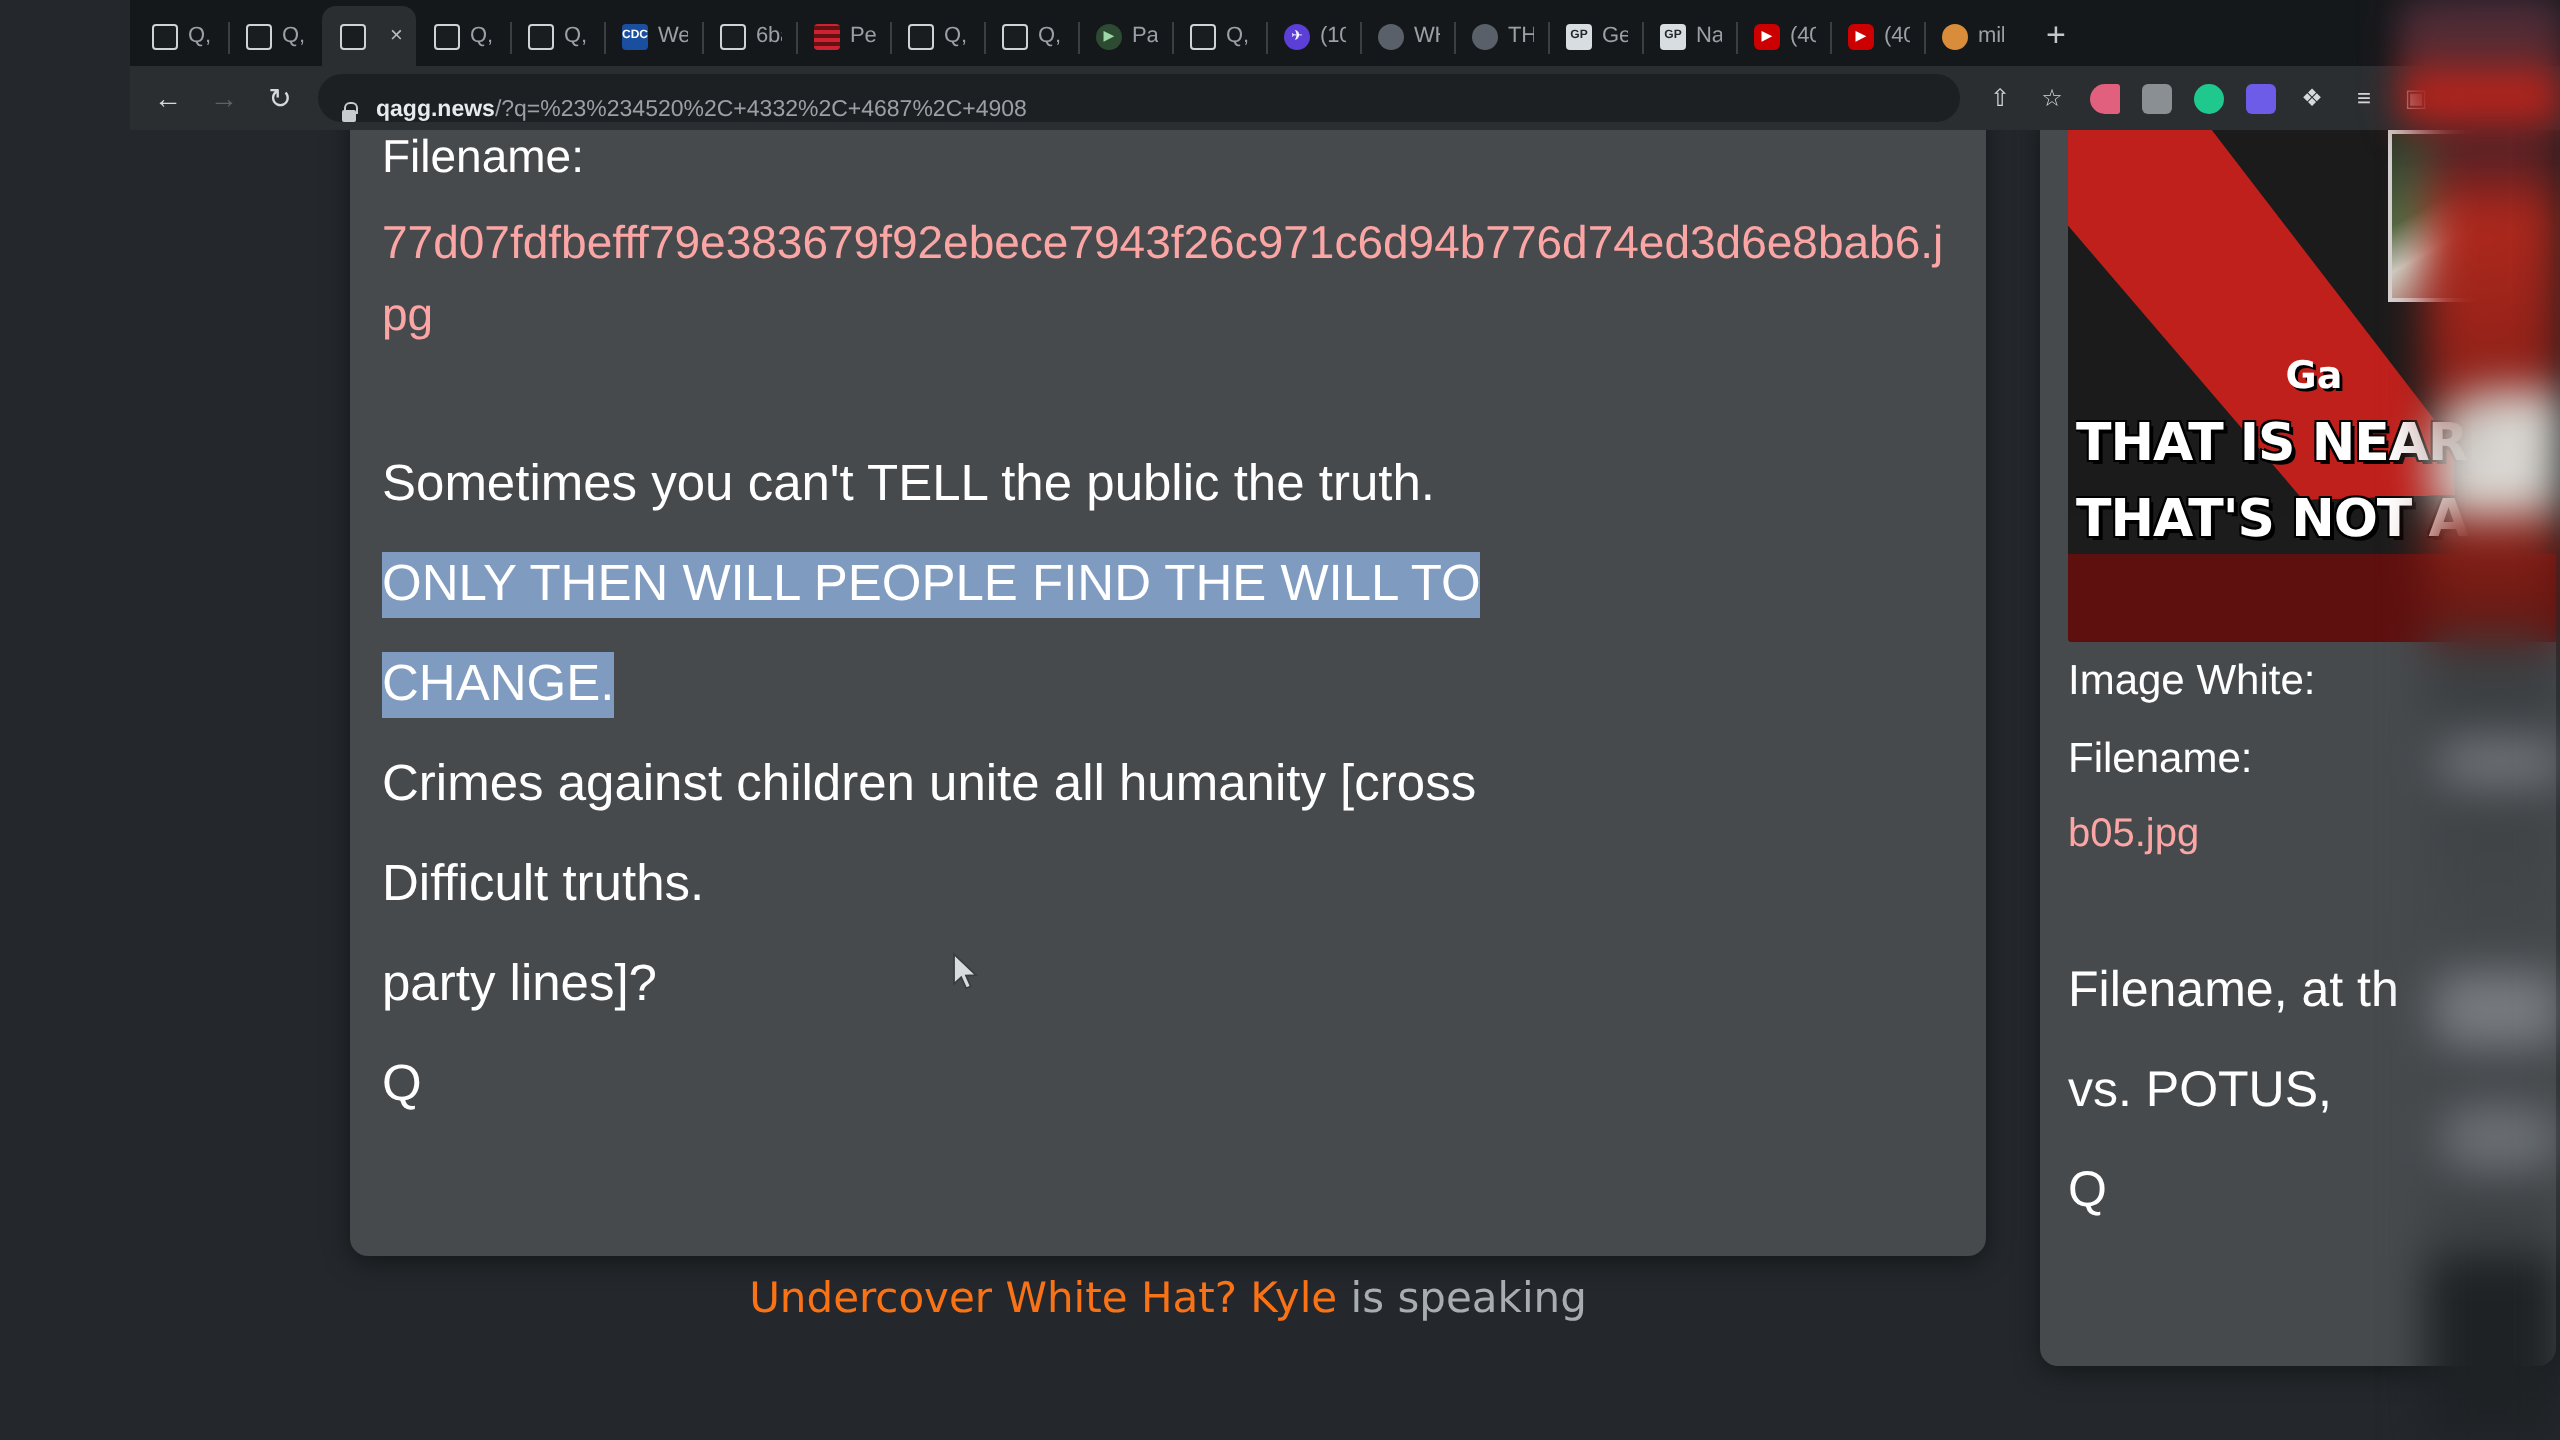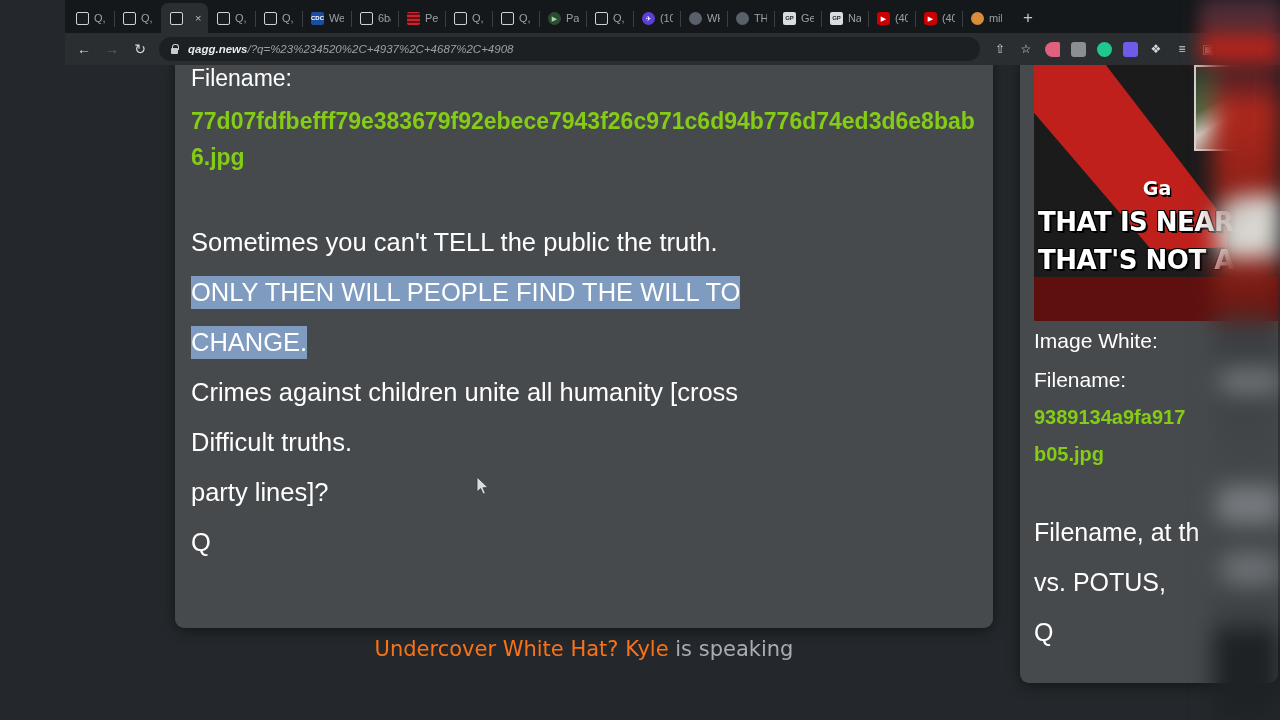--- a/index.html
+++ b/index.html
@@ -132,26 +132,25 @@
     flex: 0 0 26px;
   }
   .nav-btn.disabled { color: #5d6266; }
 
   .omnibox {
     flex: 1 1 auto;
     height: 24px;
     background: #1d2023;
     border-radius: 13px;
     display: flex;
-    align-items: center;
+    align-items: flex-end;
     padding: 0 10px;
     margin: 0 6px 0 4px;
     min-width: 0;
     overflow: hidden;
-    font-style: italic;
   }
   .lock-icon {
     width: 11px; height: 11px;
     flex: 0 0 11px;
     margin-right: 8px;
     position: relative;
   }
   .lock-icon::before {
     content: "";
     position: absolute;
@@ -221,25 +220,24 @@
 
   .label-line {
     color: #ffffff;
     font-size: 23px;
     line-height: 50px;
     white-space: nowrap;
   }
   .label-line.small { font-size: 21px; line-height: 39px; }
 
   .filename-val {
-    color: #84cc16;
+    color: #fca5a5;
     font-size: 23px;
     line-height: 36px;
     word-break: break-all;
-    font-weight: bold;
   }
   .filename-val.small { font-size: 20px; line-height: 37px; }
 
   .body-line {
     color: #ffffff;
     font-size: 25.5px;
     line-height: 50px;
     white-space: nowrap;
   }
   .body-line.small { font-size: 25px; line-height: 50px; white-space: nowrap; }
@@ -504,21 +502,21 @@
     </div>
 
     <div class="toolbar">
       <div class="nav-btn">←</div>
       <div class="nav-btn disabled">→</div>
       <div class="nav-btn">↻</div>
 
       <div class="omnibox">
         <span class="lock-icon"></span>
         <span class="url-host">qagg.news</span>
-        <span class="url-path">/?q=%23%234520%2C+4937%2C+4687%2C+4908</span>
+        <span class="url-path">/?q=%23%234520%2C+4332%2C+4687%2C+4908</span>
       </div>
 
       <div class="ext-icons">
         <div class="ext-icon">⇧</div>
         <div class="ext-icon">☆</div>
         <div class="ext-icon">
           <span class="ext-dot" style="background:#e0607e;border-radius:50% 10% 10% 50%;"></span>
         </div>
         <div class="ext-icon">
           <span class="ext-dot" style="background:#8a8f93;"></span>
@@ -566,21 +564,20 @@
             <div class="pv-v"></div>
             <div class="pv-inset"></div>
           </div>
           <div class="pv-cap">Ga</div>
           <div class="pv-line1">THAT IS NEARL</div>
           <div class="pv-line2">THAT'S NOT A</div>
           <div class="pv-foot"></div>
         </div>
         <div class="label-line small">Image White:</div>
         <div class="label-line small">Filename:</div>
-        <div class="filename-val small">9389134a9fa917</div>
         <div class="filename-val small">b05.jpg</div>
         <div class="gap-sm"></div>
         <div id="right-body">
             <div class="body-line small">Filename, at th</div>
             <div class="body-line small">vs. POTUS,</div>
             <div class="body-line small">Q</div>
           </div>
       </div>
 
       <svg class="cursor" viewBox="0 0 14 20" style="left: 411px; top: 411px;">

